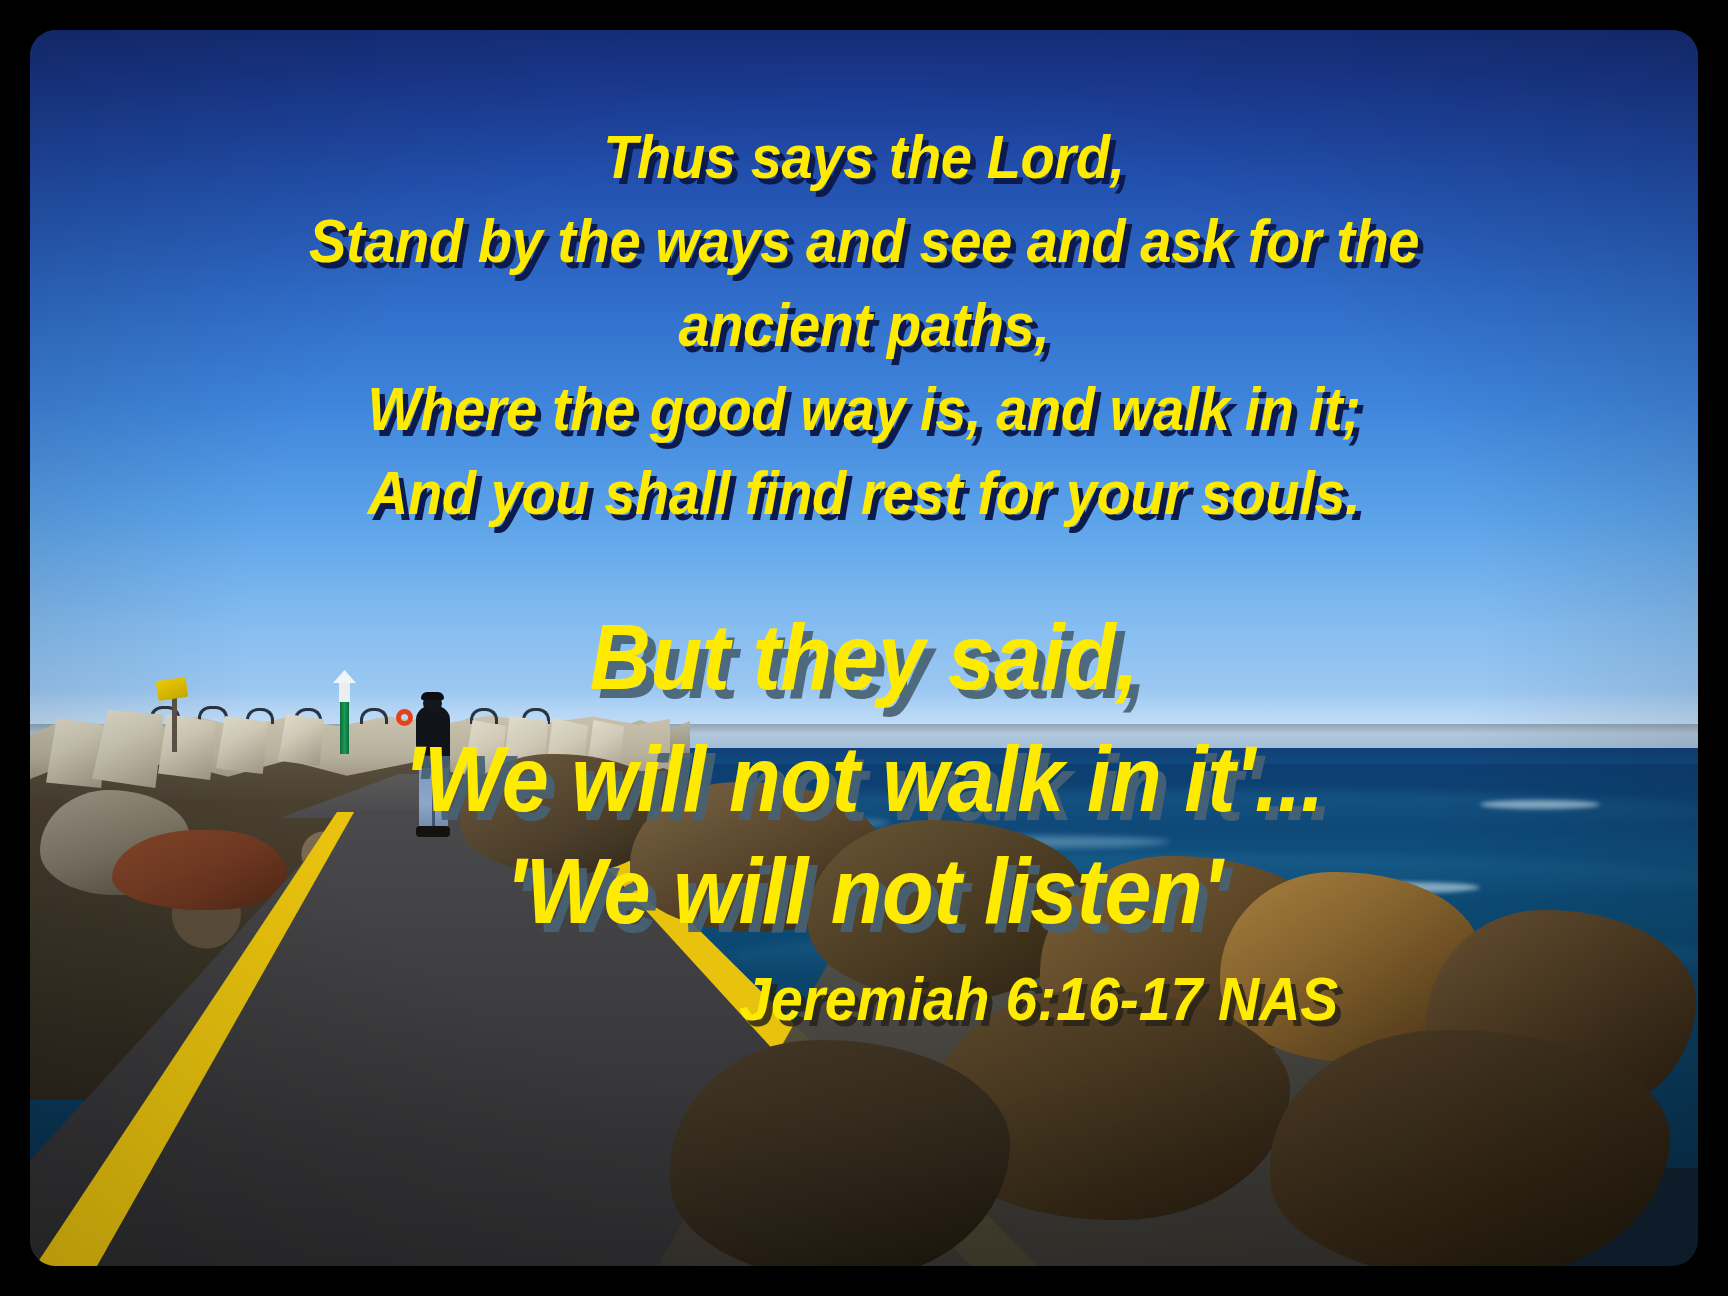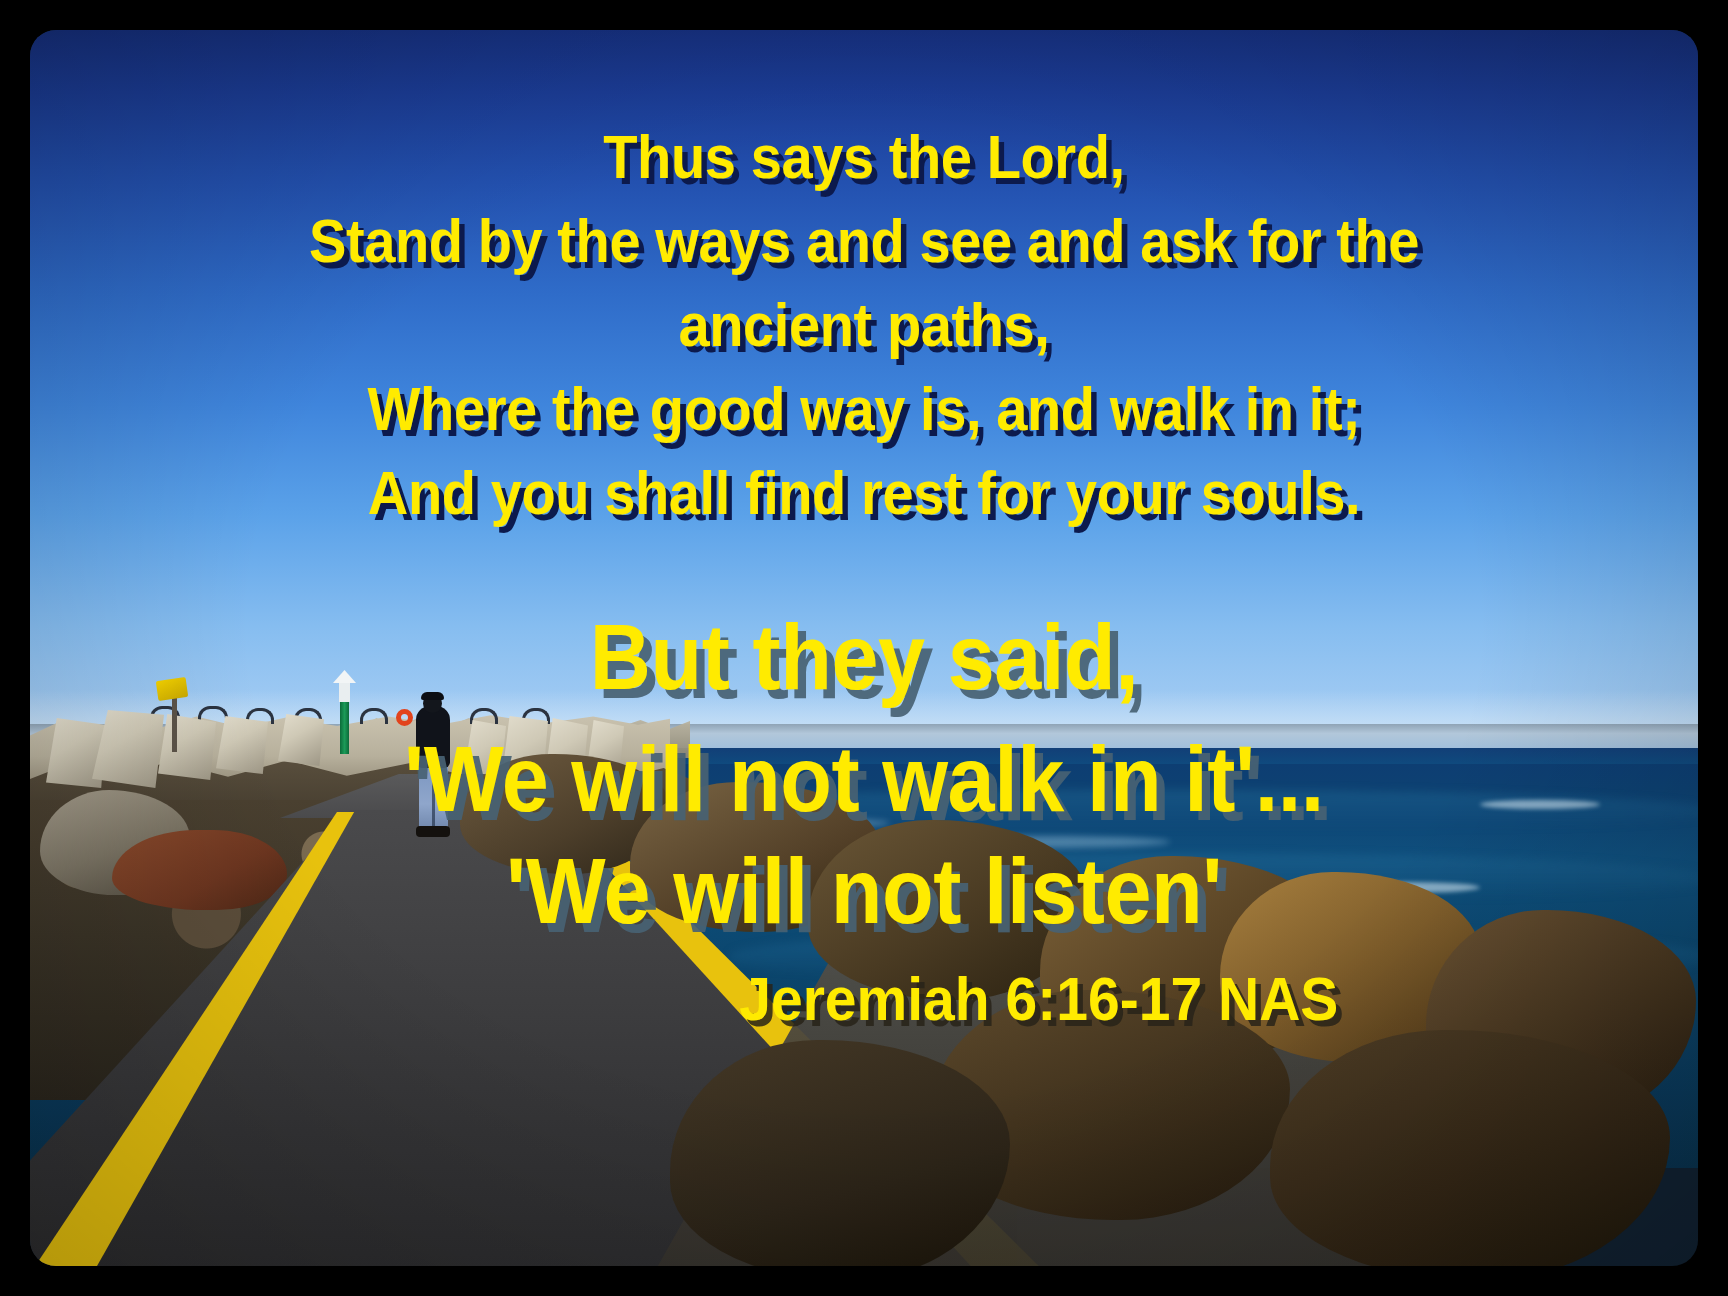--- a/index.html
+++ b/index.html
@@ -245,20 +245,21 @@
     left: 0; top: 0; width: 100%; height: 100%;
     background: radial-gradient(ellipse at 50% 48%, rgba(0,0,0,0) 52%, rgba(0,0,0,.22) 100%);
     pointer-events: none;
   }
 
   
   #text-layer {
     position: absolute;
     left: 0; top: 0; width: 1668px; height: 1236px;
     pointer-events: none;
+    font-style: italic;
   }
 
   .verse {
     position: absolute;
     left: 0;
     width: 1668px;
     text-align: center;
     color: #ffeb00;
     font-weight: 700;
     font-family: "Liberation Sans", "DejaVu Sans", sans-serif;

